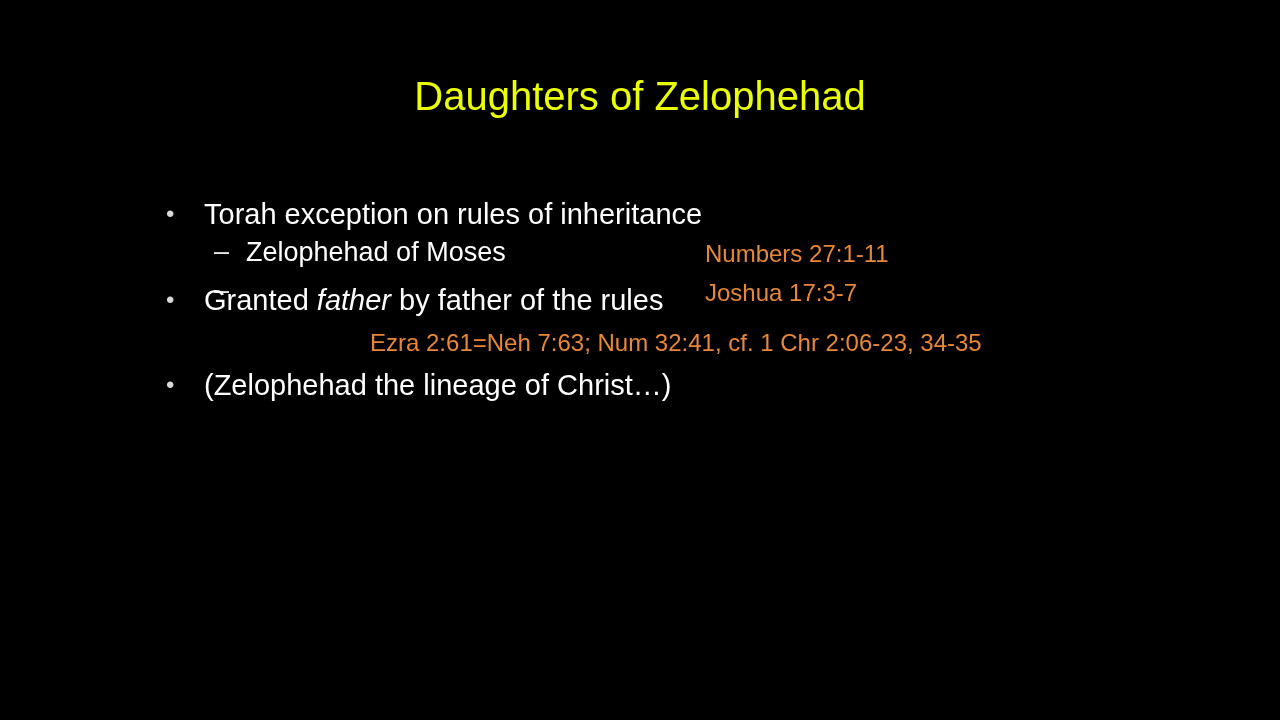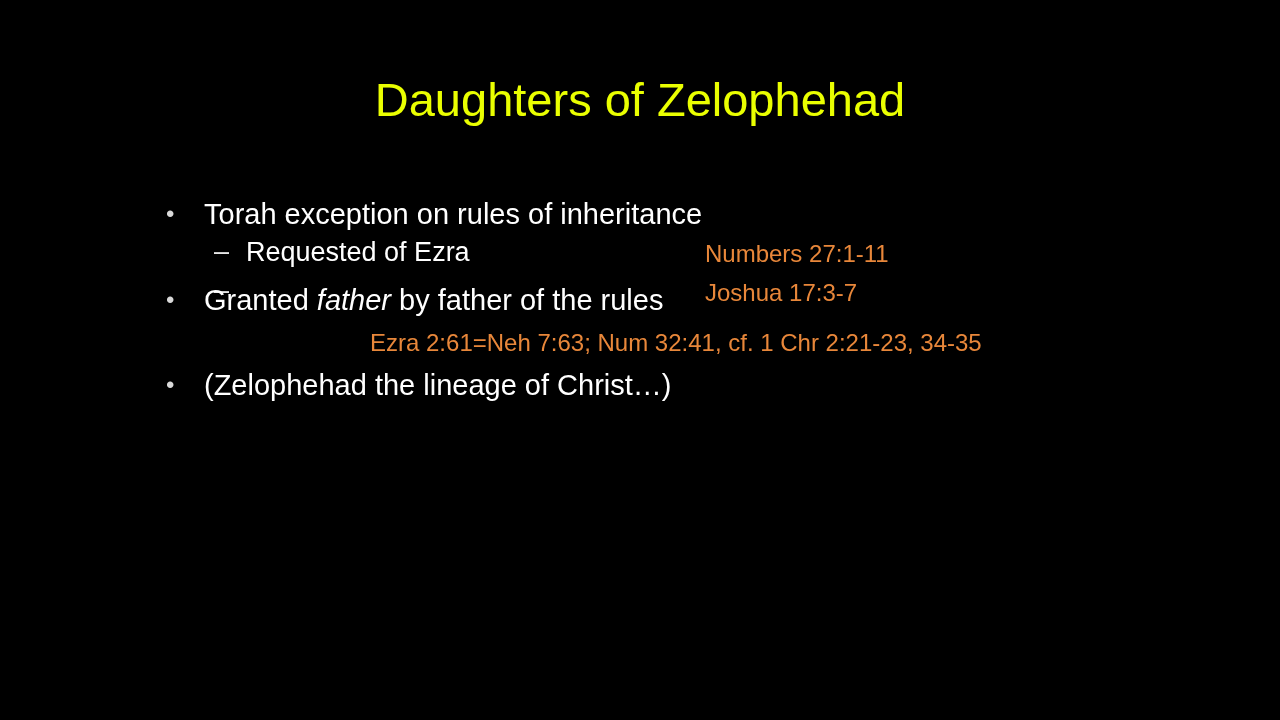--- a/index.html
+++ b/index.html
@@ -19,21 +19,21 @@
     height: 720px;
     background: #000000;
   }
   .slide-title {
     position: absolute;
     top: 74px;
     left: 0;
     width: 1280px;
     text-align: center;
     color: #eaff00;
-    font-size: 47px;
+    font-size: 40px;
     font-weight: normal;
     letter-spacing: 0px;
     line-height: 1.1;
     white-space: nowrap;
   }
   .body {
     position: absolute;
     top: 200px;
     left: 160px;
     width: 1000px;
@@ -107,37 +107,37 @@
 
   <div class="body">
 
     <div class="bullet-l1">
       <span class="dot">•</span>
       <span>Torah exception on rules of inheritance</span>
     </div>
 
     <div class="bullet-l2 row">
       <span class="dash">–</span>
-      <span>Requested of Ezra</span>
+      <span>Zelophehad of Moses</span>
       <span class="ref ref-right">Numbers 27:1-11</span>
     </div>
 
     <div class="bullet-l2 row">
       <span class="dash">–</span>
       <span class="ref ref-right">Joshua 17:3-7</span>
     </div>
 
     <div class="spacer-8"></div>
 
     <div class="bullet-l1">
       <span class="dot">•</span>
       <span>Granted </span><span class="italic">father</span><span> by father of the rules</span>
     </div>
 
-    <div class="ref-center">Ezra 2:61=Neh 7:63; Num 32:41, cf. 1 Chr 2:21-23, 34-35</div>
+    <div class="ref-center">Ezra 2:61=Neh 7:63; Num 32:41, cf. 1 Chr 2:06-23, 34-35</div>
 
     <div class="bullet-l1">
       <span class="dot">•</span>
       <span>(Zelophehad the lineage of Christ…)</span>
     </div>
 
   </div>
 </div>
 
 </body></html>

